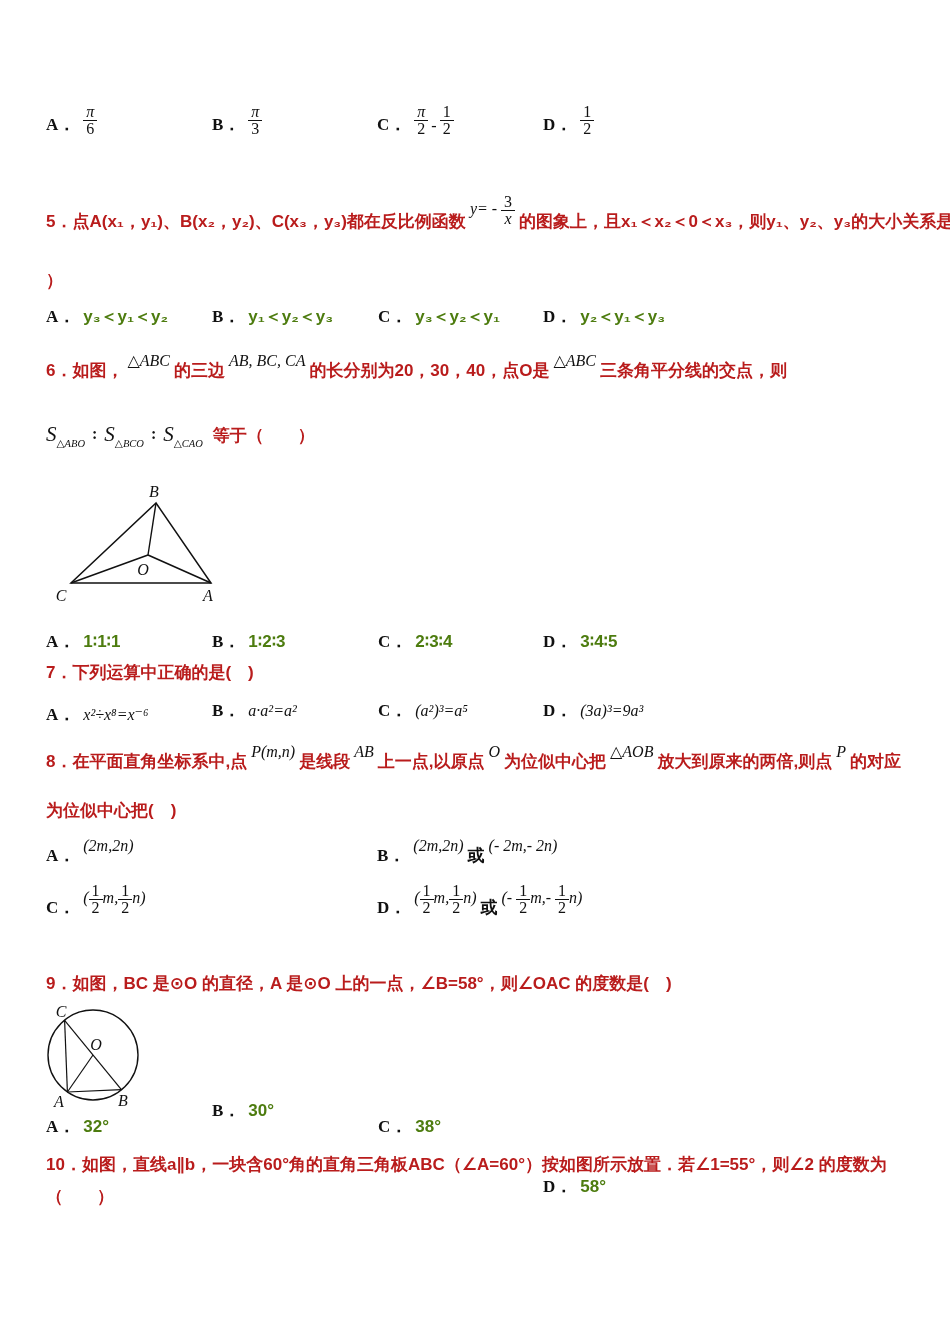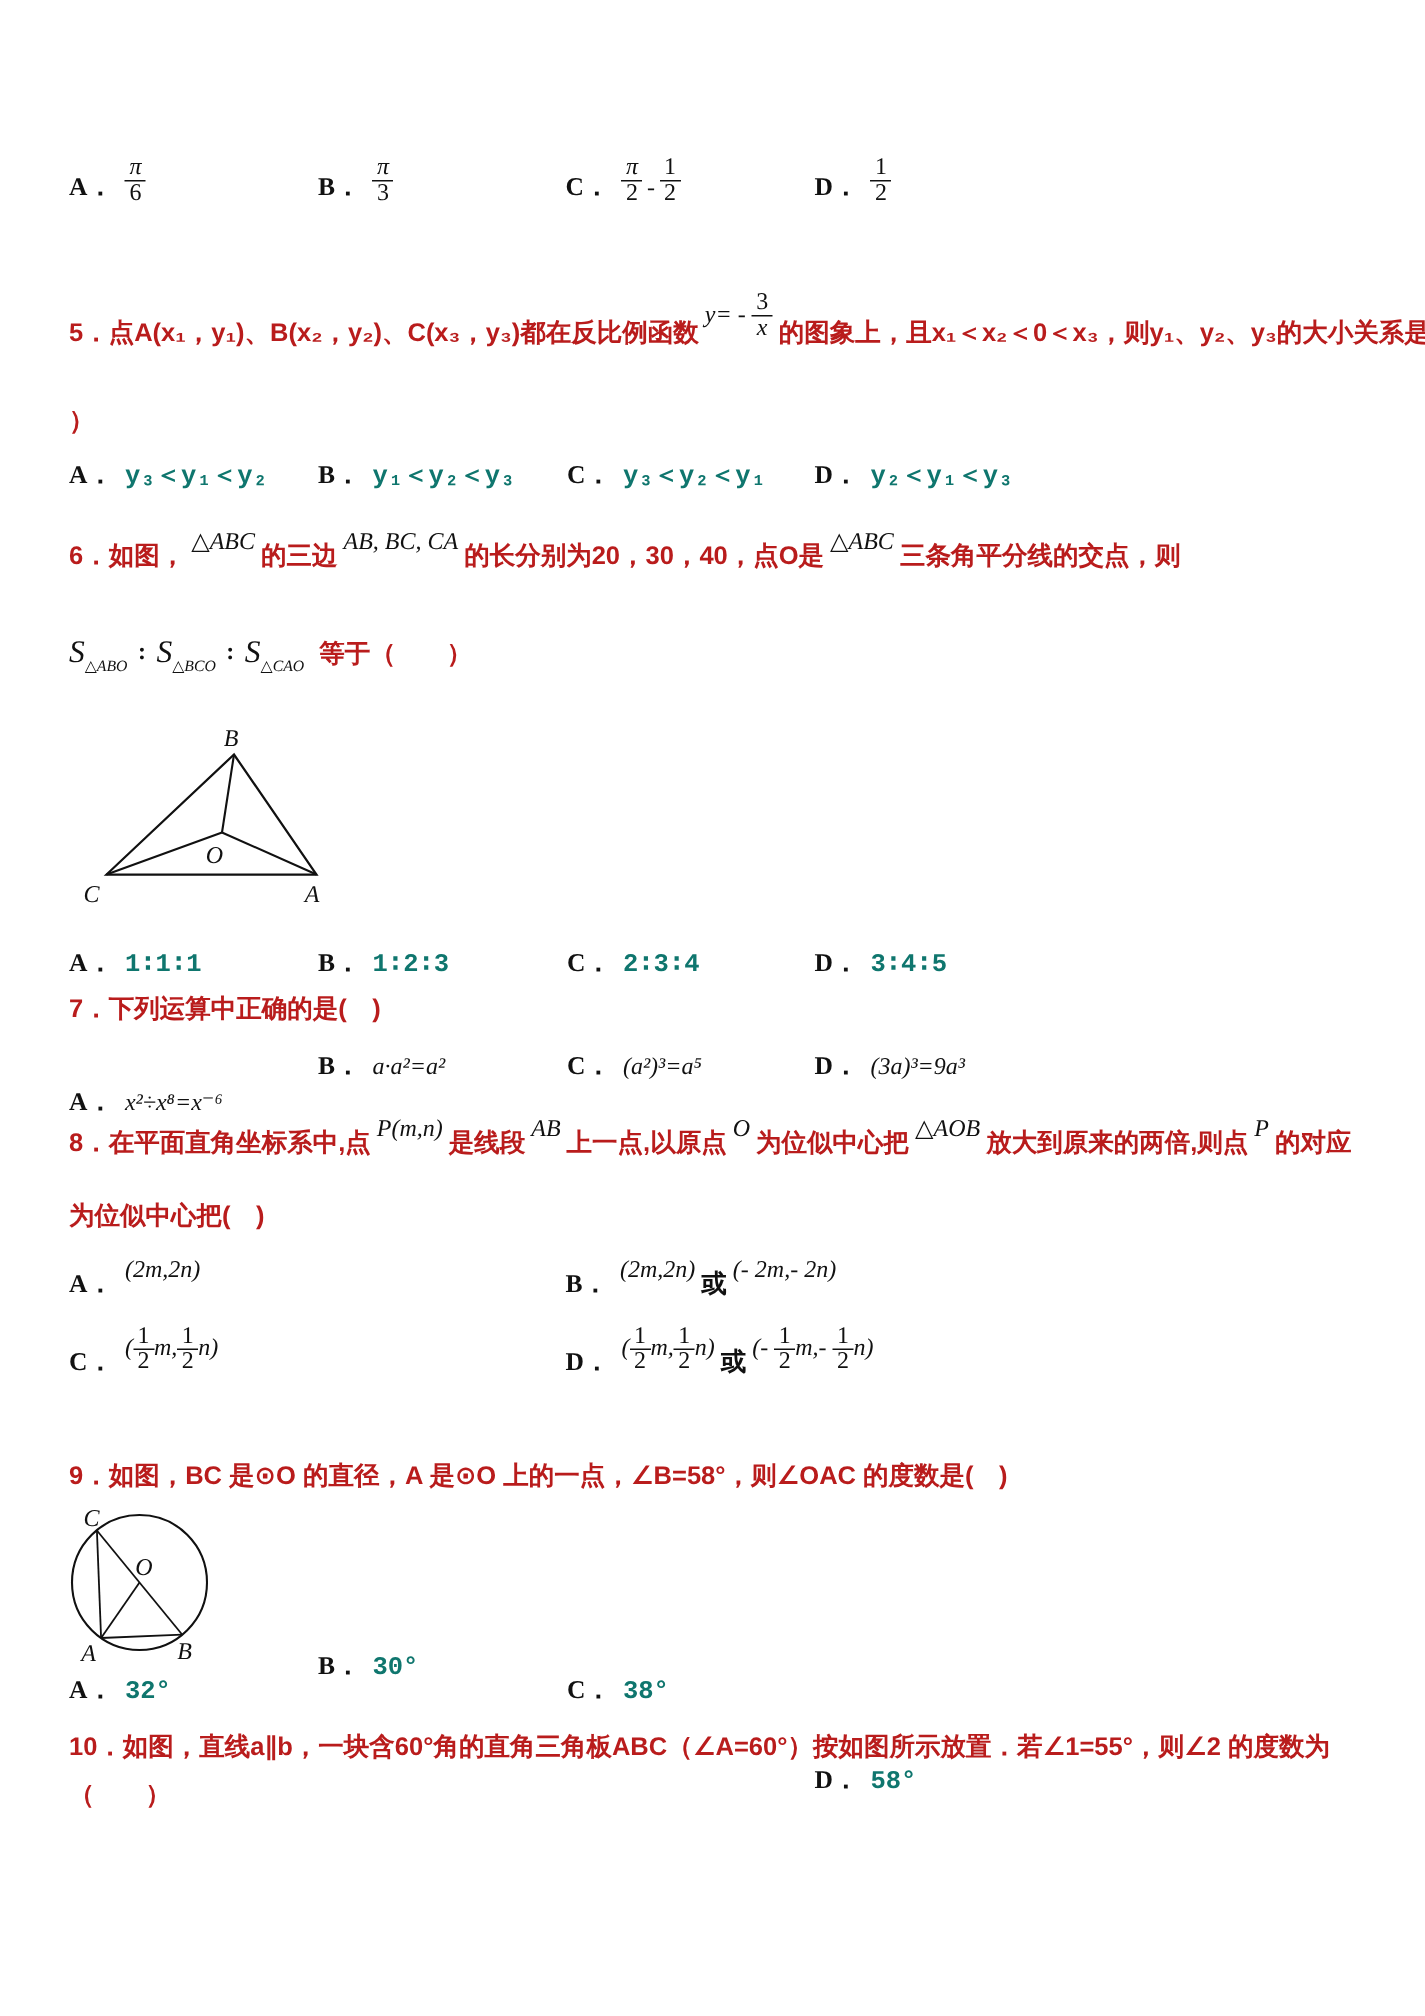--- a/index.html
+++ b/index.html
@@ -1,21 +1,21 @@
 <!DOCTYPE html>
 <html><head>
 <meta charset="utf-8">
 <title>Math Exam Page</title>
 <style>
   html,body{margin:0;padding:0;background:#ffffff;}
   .page{position:relative;width:950px;height:1344px;background:#ffffff;color:#111;overflow:hidden;}
   .line{position:absolute;white-space:nowrap;line-height:1.25;}
   .cn{font-family:"Liberation Sans","DejaVu Sans",sans-serif;font-weight:bold;font-size:17px;color:#b91c1c;}
   .letter{font-family:"Liberation Serif","DejaVu Serif",serif;font-weight:bold;font-size:17px;color:#111;}
-  .mbold{font-family:Liberation Mono, monospace;font-weight:bold;font-size:17px;color:#0f766e;}
+  .mbold{font-family:Liberation Sans, sans-serif;font-weight:bold;font-size:17px;color:#4d7c0f;}
   .math{font-family:"Liberation Serif","DejaVu Serif",serif;font-style:italic;font-weight:normal;font-size:16px;color:#111;}
   .mser{font-family:"Liberation Serif","DejaVu Serif",serif;font-style:normal;font-weight:normal;font-size:16px;color:#111;}
   .frac{display:inline-block;text-align:center;vertical-align:middle;line-height:1.02;}
   .frac .num{display:block;border-bottom:1.3px solid #111;padding:0 3px;}
   .frac .den{display:block;padding:0 3px;}
   .raised{display:inline-block;transform:translateY(-13px);}
   .raised-sm{display:inline-block;transform:translateY(-10px);}
   .fopt{display:flex;align-items:flex-end;}
   .fopt .letter{padding-bottom:2px;margin-right:8px;}
   .fopt .minus{padding-bottom:2px;margin:0 3px;}
@@ -118,21 +118,21 @@
     <span class="letter optgap">B．</span><span class="mbold">1∶2∶3</span>
   </div>
   <div class="line" style="left:378px;top:631px;">
     <span class="letter optgap">C．</span><span class="mbold">2∶3∶4</span>
   </div>
   <div class="line" style="left:543px;top:631px;">
     <span class="letter optgap">D．</span><span class="mbold">3∶4∶5</span>
   </div>
 
   <div class="line cn" style="left:46px;top:662px;">7．下列运算中正确的是(　)</div>
-  <div class="line" style="left:46px;top:724px;text-align:right;">
+  <div class="line" style="left:46px;top:704px;text-align:right;">
     <span class="letter optgap">A．</span><span class="math">x²÷x⁸=x⁻⁶</span>
   </div>
   <div class="line" style="left:212px;top:700px;">
     <span class="letter optgap">B．</span><span class="math">a·a²=a²</span>
   </div>
   <div class="line" style="left:378px;top:700px;">
     <span class="letter optgap">C．</span><span class="math">(a²)³=a⁵</span>
   </div>
   <div class="line" style="left:543px;top:700px;">
     <span class="letter optgap">D．</span><span class="math">(3a)³=9a³</span>

